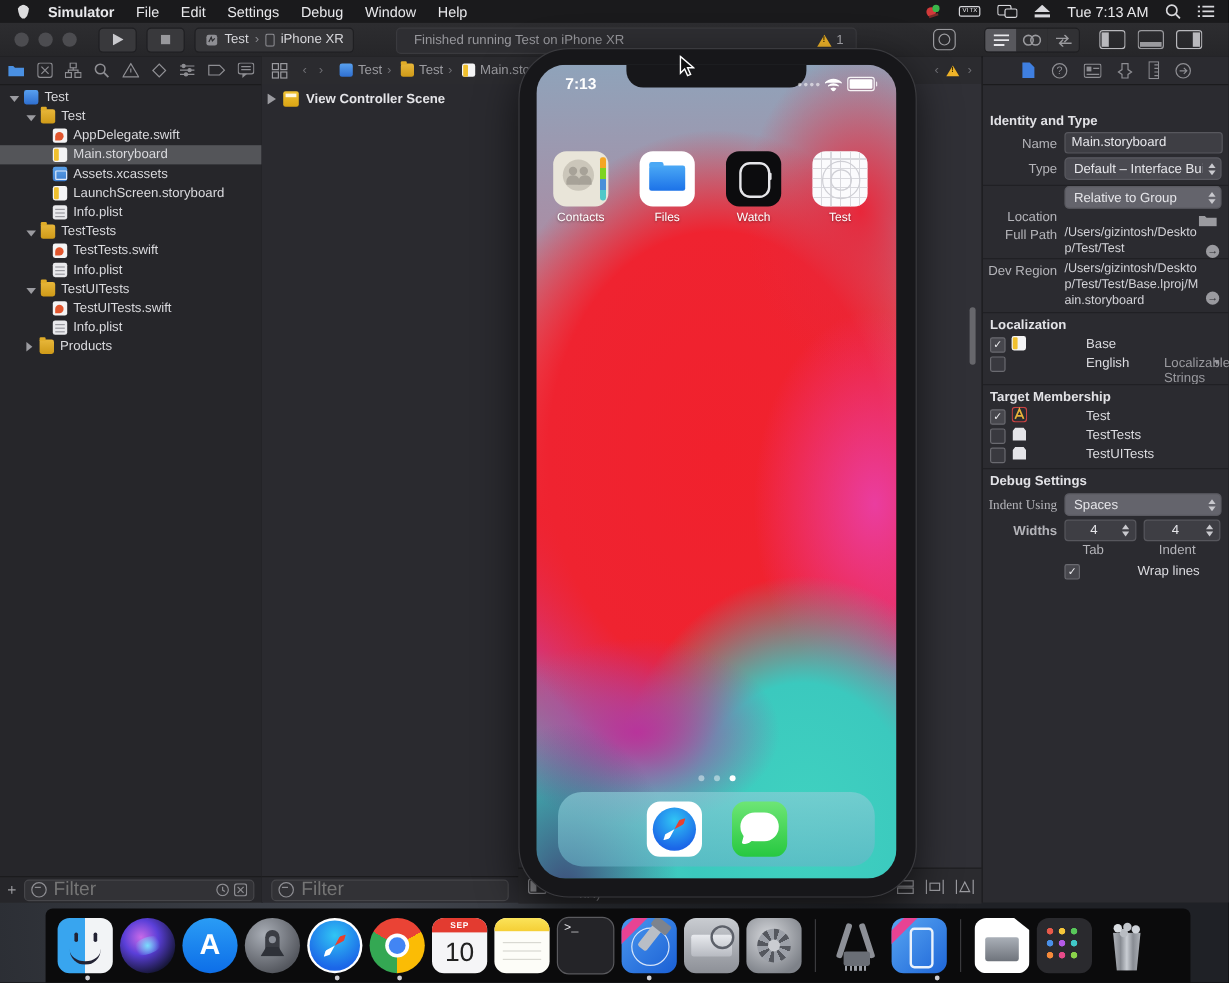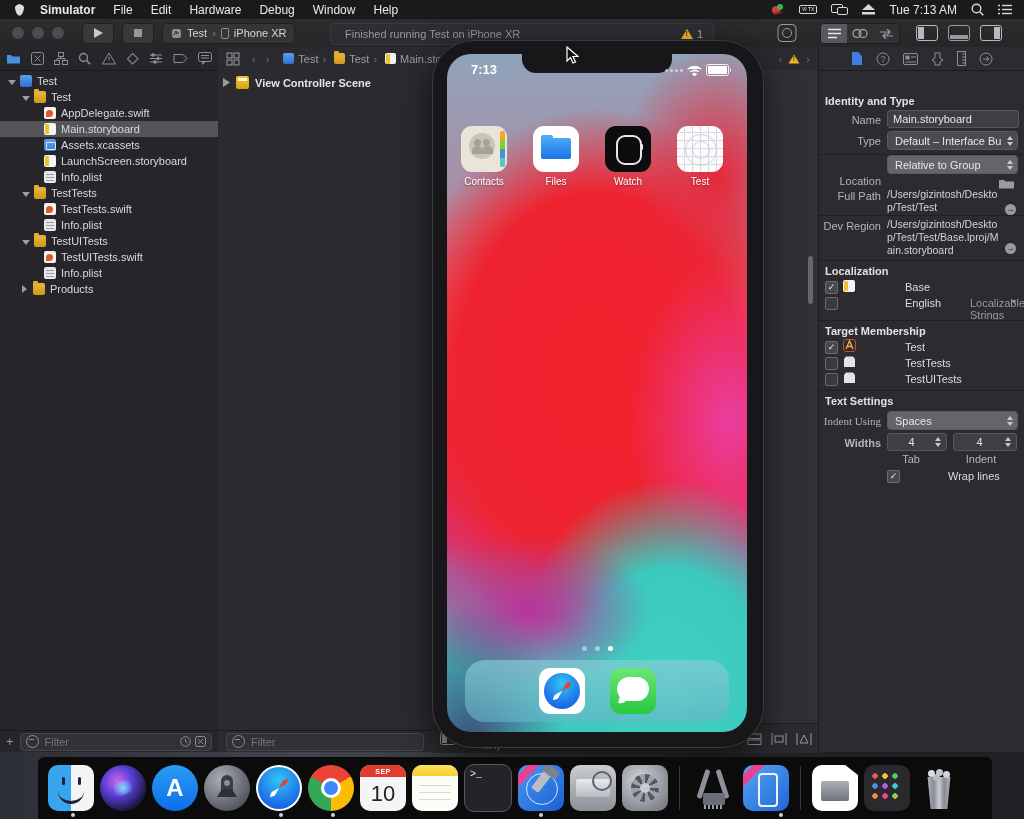--- a/index.html
+++ b/index.html
@@ -59,21 +59,21 @@
   .fi-sb:after{content:"";position:absolute;left:1px;top:1px;width:4px;height:10px;background:#f0c02e;border-radius:1px;}
   .fi-assets{background:linear-gradient(#5aa0e8,#3f7fd0);}
   .fi-assets:after{content:"";position:absolute;left:2px;top:3px;width:8px;height:6px;border:1px solid #dfeafc;border-radius:1px;}
   .fi-plist{background:#e9e9ec;}
   .fi-plist:after{content:"";position:absolute;left:2px;top:3px;width:8px;height:1px;background:#9a9aa0;box-shadow:0 3px 0 #9a9aa0,0 6px 0 #9a9aa0;}
 
   
   .filterbar{position:absolute;height:22px;display:flex;align-items:center;font-size:11px;color:#8d8d92;}
   .ffield{height:16px;background:#323236;border:1px solid #46464a;border-radius:4px;
     display:flex;align-items:center;padding:0 5px;gap:4px;flex:1;}
-  .ffield input{background:transparent;border:none;outline:none;color:#c9c9cd;font-size:11px;width:60%;
+  .ffield input{background:transparent;border:none;outline:none;color:#c9c9cd;font-size:16px;width:60%;
     font-family:"Liberation Sans",sans-serif;}
   .fico{width:11px;height:11px;border:1px solid #8d8d92;border-radius:50%;position:relative;flex:none;}
   .fico:after{content:"";position:absolute;left:2px;top:3px;width:5px;height:1px;background:#8d8d92;box-shadow:0 2px 0 -0.5px #8d8d92;}
 
   
   #jumpbar{left:218px;top:28px;width:600px;height:23px;background:#2b2b2f;border-bottom:1px solid #1b1b1d;
     display:flex;align-items:center;font-size:11px;color:#9b9ba0;}
   #outline-panel{left:218px;top:51px;width:214px;height:682px;background:#2a2a2f;border-right:1px solid #202023;}
   #canvas{left:432px;top:51px;width:386px;height:682px;background:#303036;}
   #insp-divider{left:818px;top:28px;width:1px;height:705px;background:#1b1b1d;}
@@ -252,21 +252,21 @@
 
 <div id="screen">
 
   <div class="abs desk" style="left:0;top:750px;width:1024px;height:69px;"></div>
 
   <div class="abs" id="menubar">
     <span class="apple"></span>
     <span class="mb-item mb-app">Simulator</span>
     <span class="mb-item">File</span>
     <span class="mb-item">Edit</span>
-    <span class="mb-item">Hardware</span>
+    <span class="mb-item">Settings</span>
     <span class="mb-item">Debug</span>
     <span class="mb-item">Window</span>
     <span class="mb-item">Help</span>
     <div id="mb-right">
       <span class="mb-ico">
         <svg class="glyph" width="14" height="13">
             <circle cx="5" cy="7" r="4" fill="#d23a3a"></circle>
             <circle cx="9" cy="4" r="3" fill="#3ab54a"></circle>
             <rect x="3" y="9" width="8" height="2" fill="#7a2a2a" transform="rotate(-18 7 10)"></rect>
           </svg>
@@ -690,21 +690,21 @@
           <path d="M1 4 h11 v8 h-11 z M1 4 l2 -2.5 h7 l2 2.5" fill="#e4e4e8"></path>
         </svg>
       <span class="irow-lbl" style="left:42px;top:310px;">TestTests</span>
       <span class="chk off" style="left:6px;top:326px;">✓</span>
       <svg class="glyph abs" style="left:24px;top:324px;" width="13" height="13">
           <path d="M1 4 h11 v8 h-11 z M1 4 l2 -2.5 h7 l2 2.5" fill="#e4e4e8"></path>
         </svg>
       <span class="irow-lbl" style="left:42px;top:326px;">TestUITests</span>
 
       <div class="sec-line" style="top:343px;"></div>
-      <span class="ihdr" style="top:348px;">Text Settings</span>
+      <span class="ihdr" style="top:348px;">Debug Settings</span>
       <span class="ilabel" style="left:0;top:368px;width:62px;font-family:Liberation Serif, serif;">Indent Using</span>
       <div class="ipop lit" style="left:68px;top:364px;width:118px;">
           <span>Spaces</span>
           <span class="stepper">
             <i class="up"></i>
             <i class="dn"></i>
           </span>
         </div>
       <span class="ilabel" style="left:0;top:390px;width:62px;font-weight:bold;">Widths</span>
       <div class="ifield" style="left:68px;top:386px;width:48px;">

